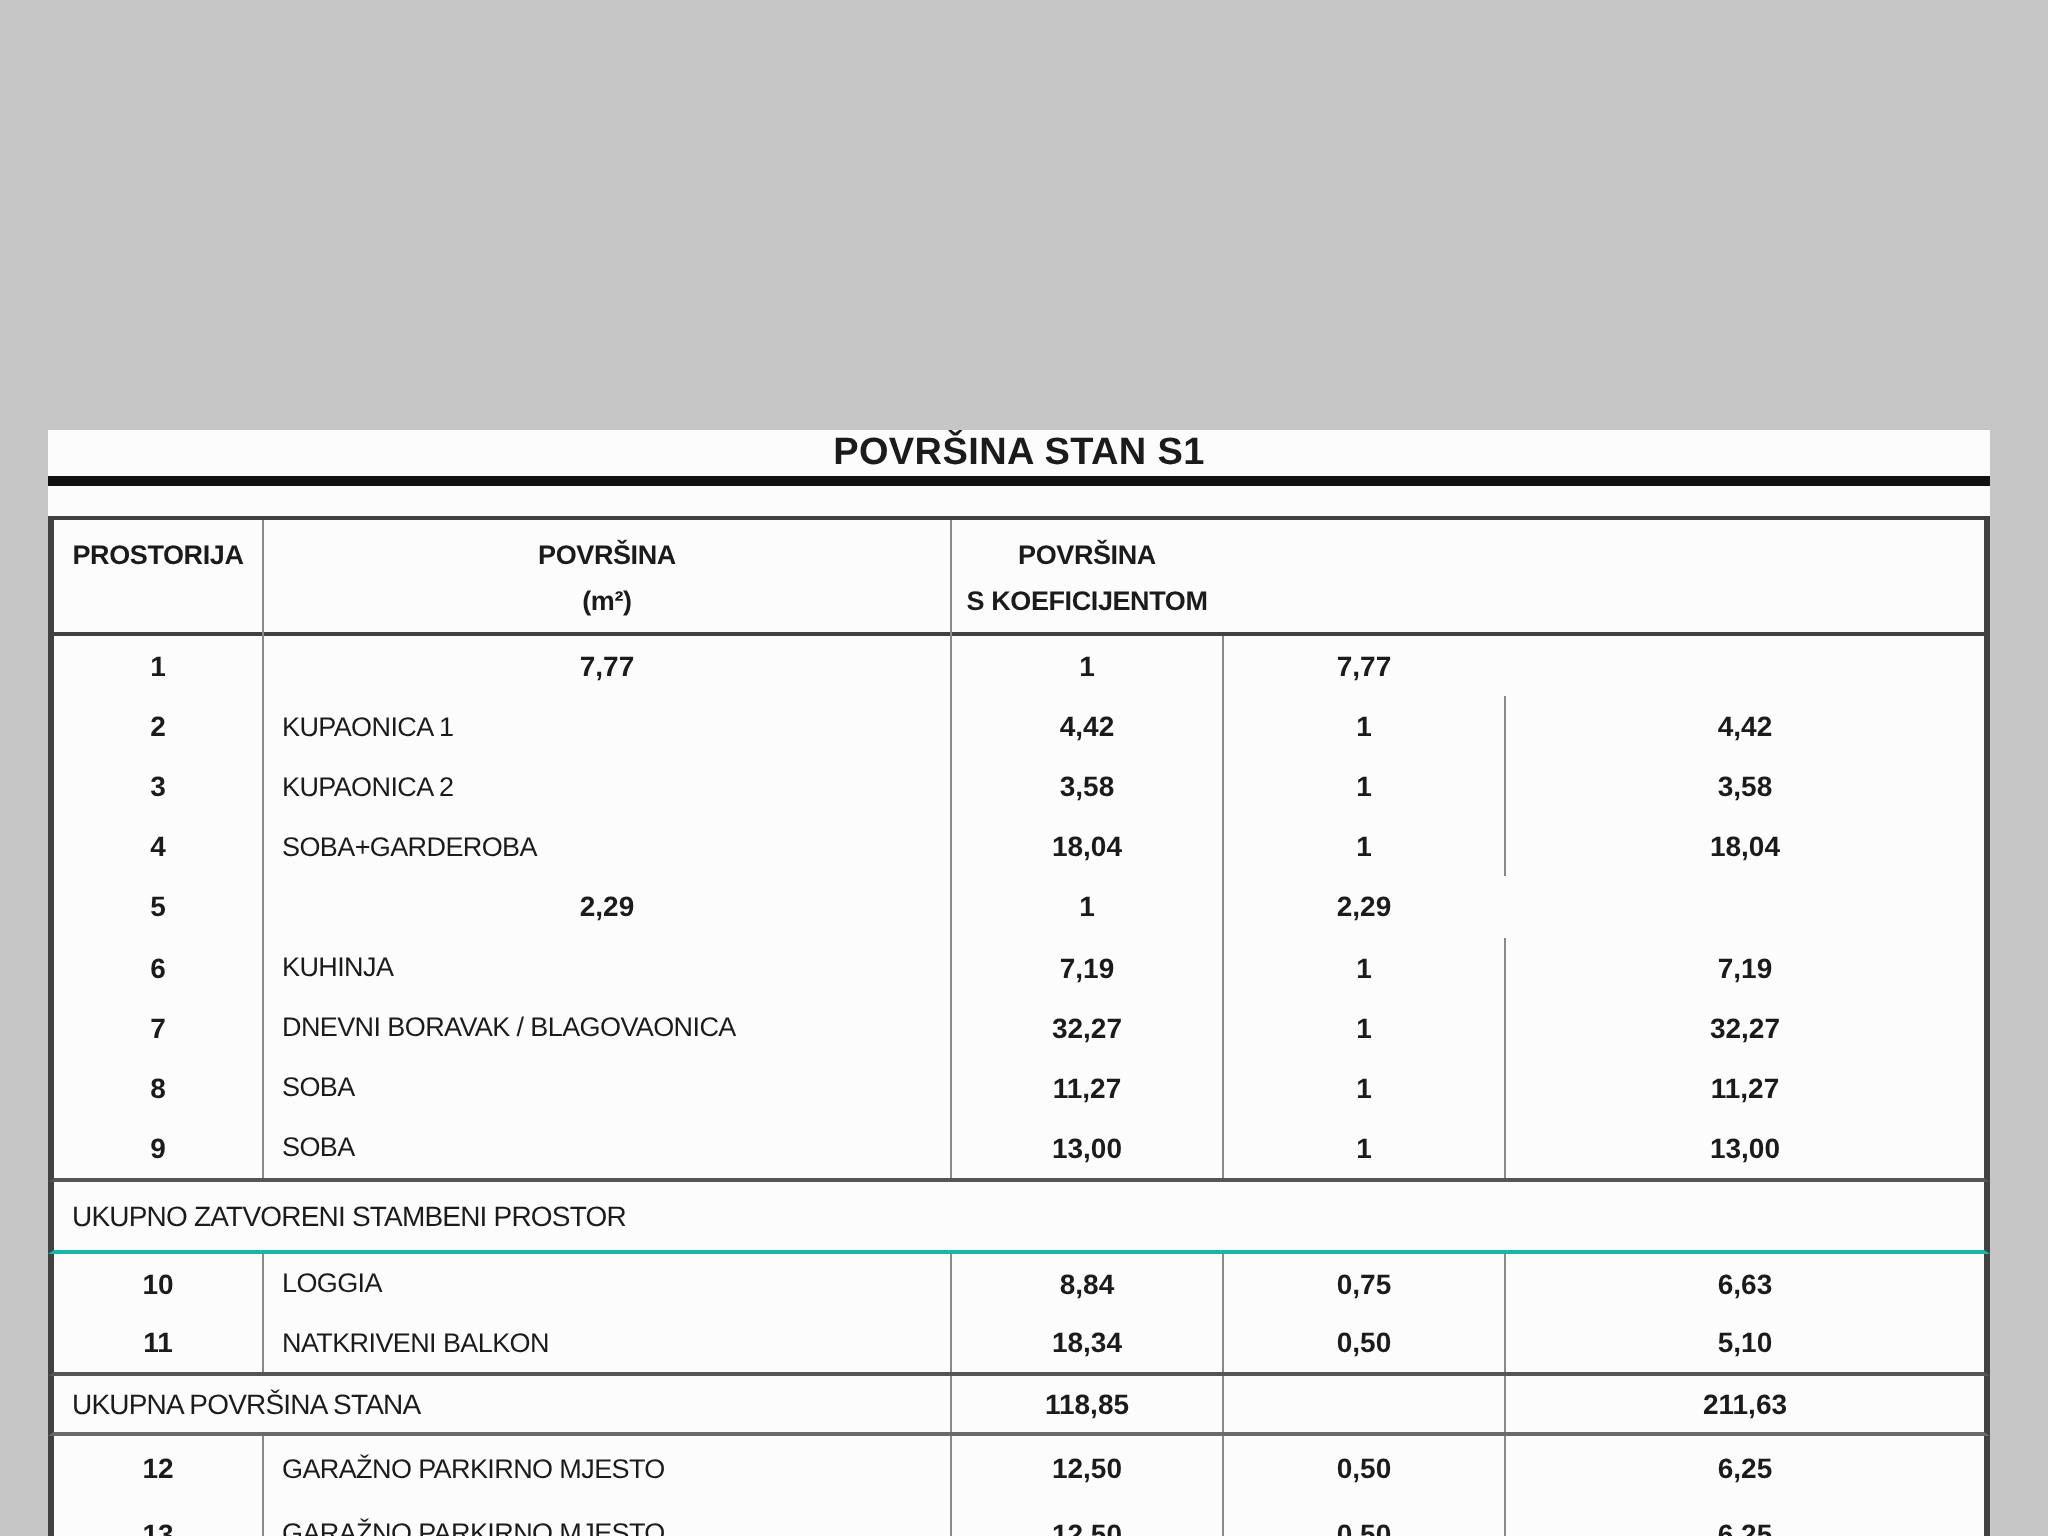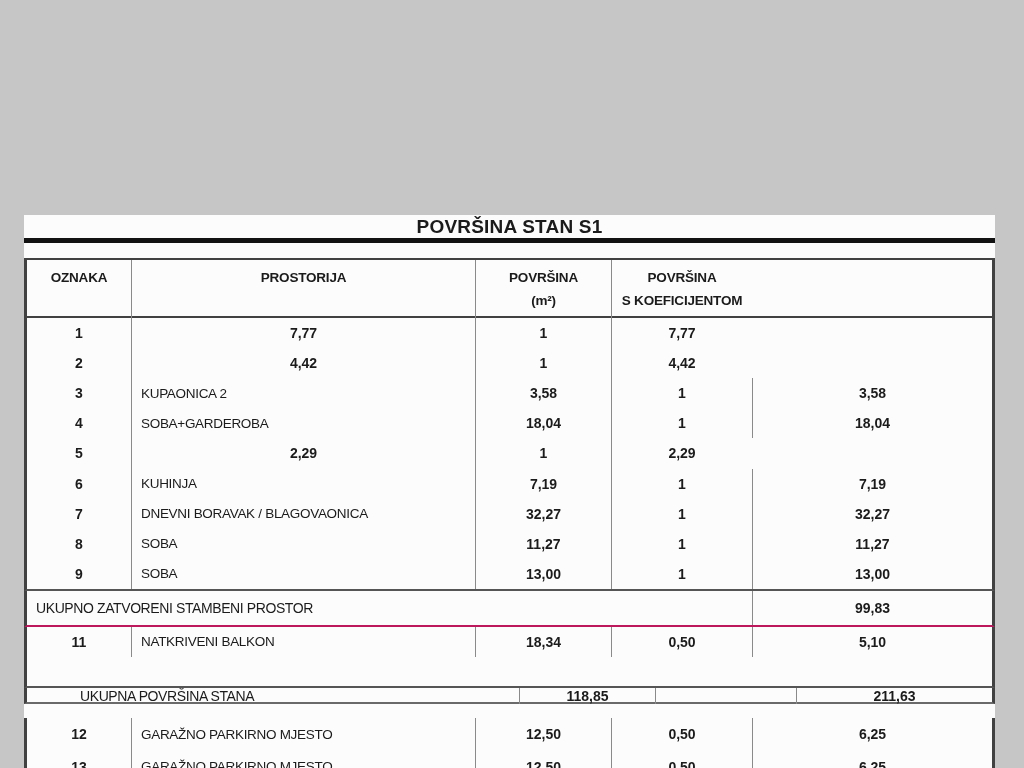--- a/index.html
+++ b/index.html
@@ -60,46 +60,43 @@
     display: grid; grid-template-rows: repeat(2, 1fr);
   }
   .row { display: grid; grid-template-columns: 104px 344px 136px 141px 1fr; }
   .c { display: flex; align-items: center; justify-content: center; }
   .c.left { justify-content: flex-start; padding-left: 9px; }
   .num { font-weight: bold; font-size: 14px; }
   .room { font-size: 13.5px; letter-spacing: -0.3px; }
   .subtotal {
     top: 376px; height: 36px;
     border-left: 3px solid #414141; border-right: 3px solid #414141;
-    border-bottom: 2px solid #be185d;
+    border-bottom: 2px solid #14b8a6;
     display: grid; grid-template-columns: 725px 1fr;
   }
   .total {
-    top: 473px; height: 16px;
+    top: 473px; height: 30px;
     border-left: 3px solid #414141; border-right: 3px solid #414141;
     border-bottom: 2px solid #6a6a6a;
-    display: grid; grid-template-columns: 448px 136px 141px 1fr; padding-left: 44px;
+    display: grid; grid-template-columns: 448px 136px 141px 1fr;
   }
   .sumlabel { font-size: 14px; letter-spacing: -0.4px; padding-left: 6px; }
 </style>
 </head>
 <body>
 
 <div class="page">
 
   <div class="sec title-band">
     <span>POVRŠINA STAN S1</span>
   </div>
   <div class="sec title-rule"></div>
 
   <div class="sec hdr grid5">
     <div class="hcell">
-      <span>OZNAKA</span>
-    </div>
-    <div class="hcell">
       <span>PROSTORIJA</span>
     </div>
     <div class="hcell">
       <span style="display:block">POVRŠINA</span>
       <span style="display:block">(m²)</span>
     </div>
     <div class="hcell">
       <span style="display:block">POVRŠINA</span>
       <span style="display:block">S KOEFICIJENTOM (m²)</span>
     </div>
@@ -107,20 +104,21 @@
 
   <div class="sec rooms">
     <div class="row">
       <div class="c num">1</div>
       <div class="c num vd">7,77</div>
       <div class="c num vd">1</div>
       <div class="c num vd">7,77</div>
     </div>
     <div class="row">
       <div class="c num">2</div>
+      <div class="c left room vd">KUPAONICA 1</div>
       <div class="c num vd">4,42</div>
       <div class="c num vd">1</div>
       <div class="c num vd">4,42</div>
     </div>
     <div class="row">
       <div class="c num">3</div>
       <div class="c left room vd">KUPAONICA 2</div>
       <div class="c num vd">3,58</div>
       <div class="c num vd">1</div>
       <div class="c num vd">3,58</div>
@@ -163,24 +161,30 @@
       <div class="c num">9</div>
       <div class="c left room vd">SOBA</div>
       <div class="c num vd">13,00</div>
       <div class="c num vd">1</div>
       <div class="c num vd">13,00</div>
     </div>
   </div>
 
   <div class="sec subtotal">
     <div class="c left sumlabel">UKUPNO ZATVORENI STAMBENI PROSTOR</div>
-    <div class="c num vd">99,83</div>
   </div>
 
   <div class="sec outdoor">
+    <div class="row">
+      <div class="c num">10</div>
+      <div class="c left room vd">LOGGIA</div>
+      <div class="c num vd">8,84</div>
+      <div class="c num vd">0,75</div>
+      <div class="c num vd">6,63</div>
+    </div>
     <div class="row">
       <div class="c num">11</div>
       <div class="c left room vd">NATKRIVENI BALKON</div>
       <div class="c num vd">18,34</div>
       <div class="c num vd">0,50</div>
       <div class="c num vd">5,10</div>
     </div>
   </div>
 
   <div class="sec total">

